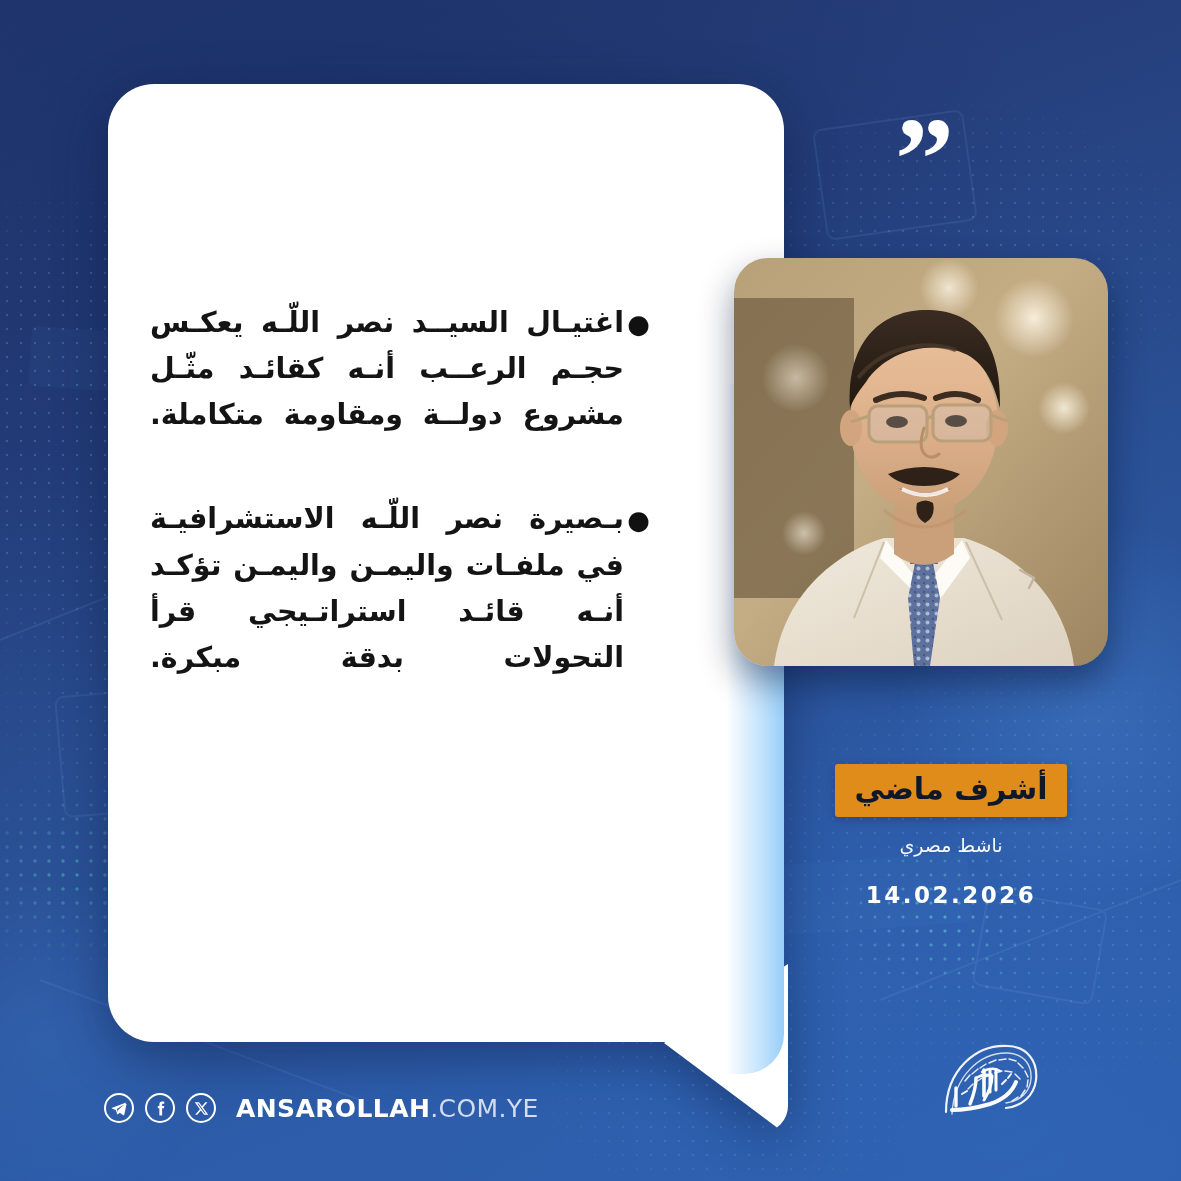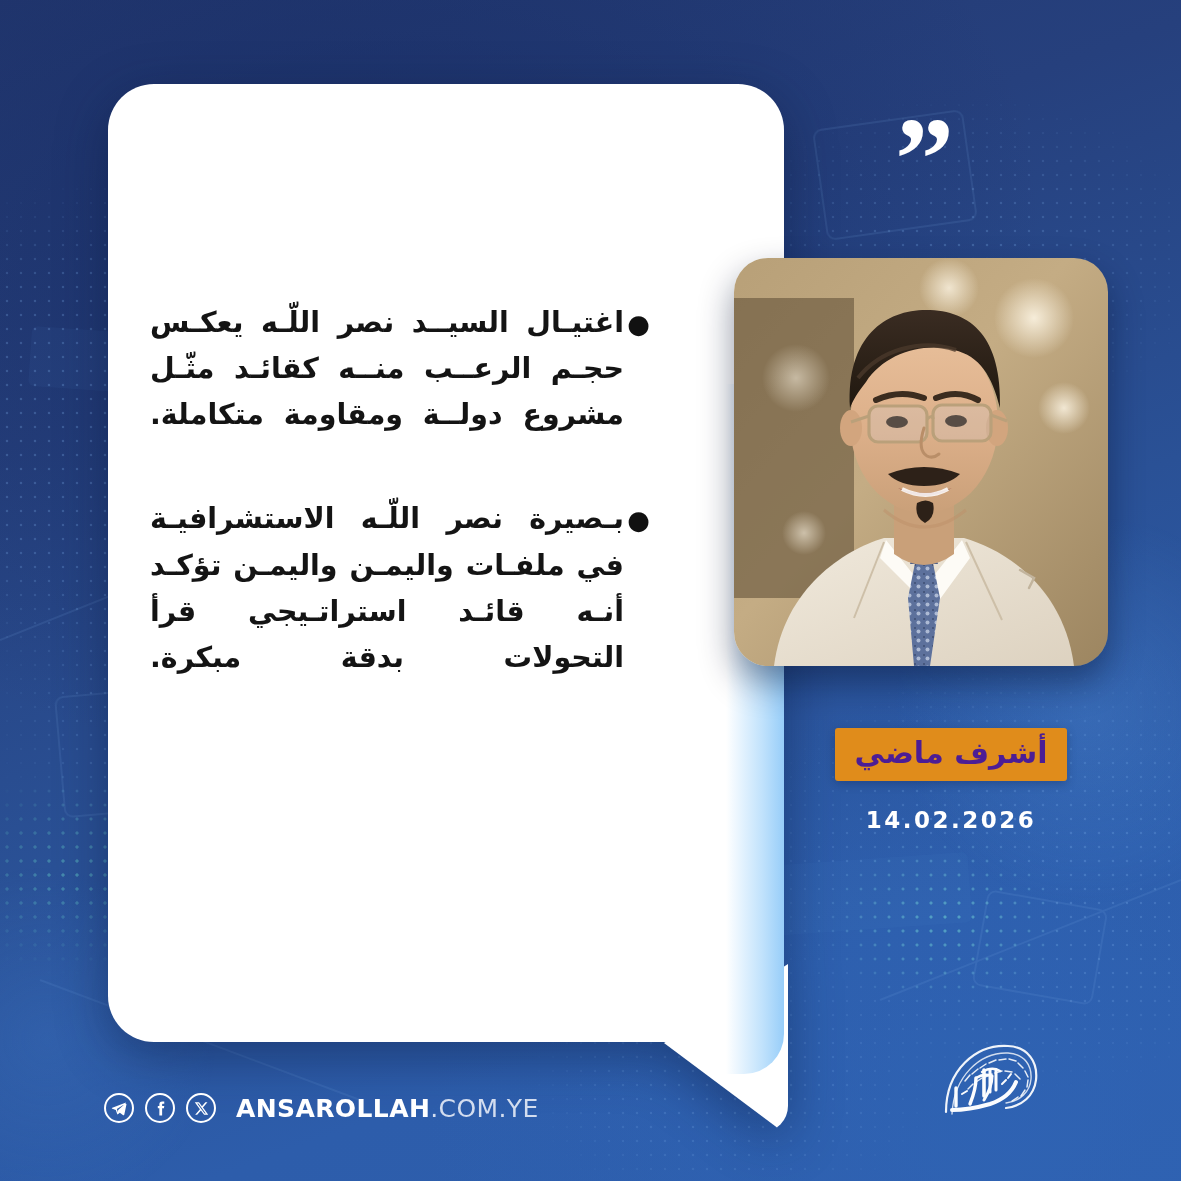--- a/index.html
+++ b/index.html
@@ -104,24 +104,25 @@
   .portrait{
     position:absolute;left:734px;top:258px;width:374px;height:408px;
     border-radius:34px;overflow:hidden;
     box-shadow:0 16px 34px rgba(6,18,48,.45);
   }
   .portrait svg{display:block;width:100%;height:100%;}
 
   
   .attrib{position:absolute;left:820px;top:728px;width:262px;text-align:center;}
   .name-badge{
-    display:inline-block;background:#e08c1b;color:#4c1d95;
+    display:inline-block;background:#e08c1b;color:#0f172a;
     font-size:30px;font-weight:700;line-height:1;
     padding:10px 20px 13px 20px;border-radius:3px;direction:rtl;
     box-shadow:0 3px 10px rgba(10,25,60,.28);
+    margin-top:36px;
   }
   .role{
     margin-top:17px;color:#ffffff;font-size:19px;font-weight:400;
     direction:rtl;opacity:.97;
   }
   .date{
     margin-top:26px;color:#ffffff;font-size:23px;font-weight:700;
     letter-spacing:2.5px;
   }
 
@@ -176,21 +177,21 @@
 
   <div class="card-wrap">
     <div class="card-body"></div>
     <div class="card-tail"></div>
     <div class="card-edge-glow"></div>
   </div>
 
   <div class="quote-list">
     <div class="q-item">
       <div class="q-bullet">●</div>
-      <div class="q-text">اغتيـال السيــد نصر اللّـه يعكـس حجـم الرعــب منــه كقائـد مثّـل مشروع دولــة ومقاومة متكاملة.</div>
+      <div class="q-text">اغتيـال السيــد نصر اللّـه يعكـس حجـم الرعــب أنـه كقائـد مثّـل مشروع دولــة ومقاومة متكاملة.</div>
     </div>
     <div class="q-item">
       <div class="q-bullet">●</div>
       <div class="q-text">بـصيرة نصر اللّـه الاستشرافيـة في ملفـات واليمـن واليمـن تؤكـد أنـه قائـد استراتـيجي قرأ التحولات بدقة مبكرة.</div>
     </div>
   </div>
 
   <div class="portrait">
     <svg viewBox="0 0 374 408" xmlns="http://www.w3.org/2000/svg" preserveAspectRatio="xMidYMid slice">
       <defs>
@@ -279,20 +280,21 @@
       <path d="M168 231 q24 12 46 0" stroke="#fff" stroke-width="4" fill="none" opacity="0.85"></path>
 
       <path d="M183 245 q9 -5 16 0 q3 14 -8 20 q-11 -6 -8 -20 z" fill="#2d2118"></path>
 
       <path d="M150 252 q40 34 82 0" stroke="#bd9069" stroke-width="3" fill="none" opacity="0.5"></path>
     </svg>
   </div>
 
   <div class="attrib">
     <div class="name-badge">أشرف ماضي</div>
+    <div class="role">ناشط مصري</div>
     <div class="date">14.02.2026</div>
   </div>
 
   <div class="logo">
     <svg viewBox="0 0 120 96" xmlns="http://www.w3.org/2000/svg">
       <g fill="none" stroke="#ffffff" stroke-linecap="round" stroke-linejoin="round">
 
         <path d="M14 78 C14 36 44 10 76 12 C96 13 106 28 104 46 C102 62 90 72 74 74" stroke-width="2.2" opacity="0.95"></path>
         <path d="M20 80 C22 42 48 18 76 19 C93 20 100 32 99 45 C98 58 88 67 74 69" stroke-width="1.4" opacity="0.8"></path>
 

